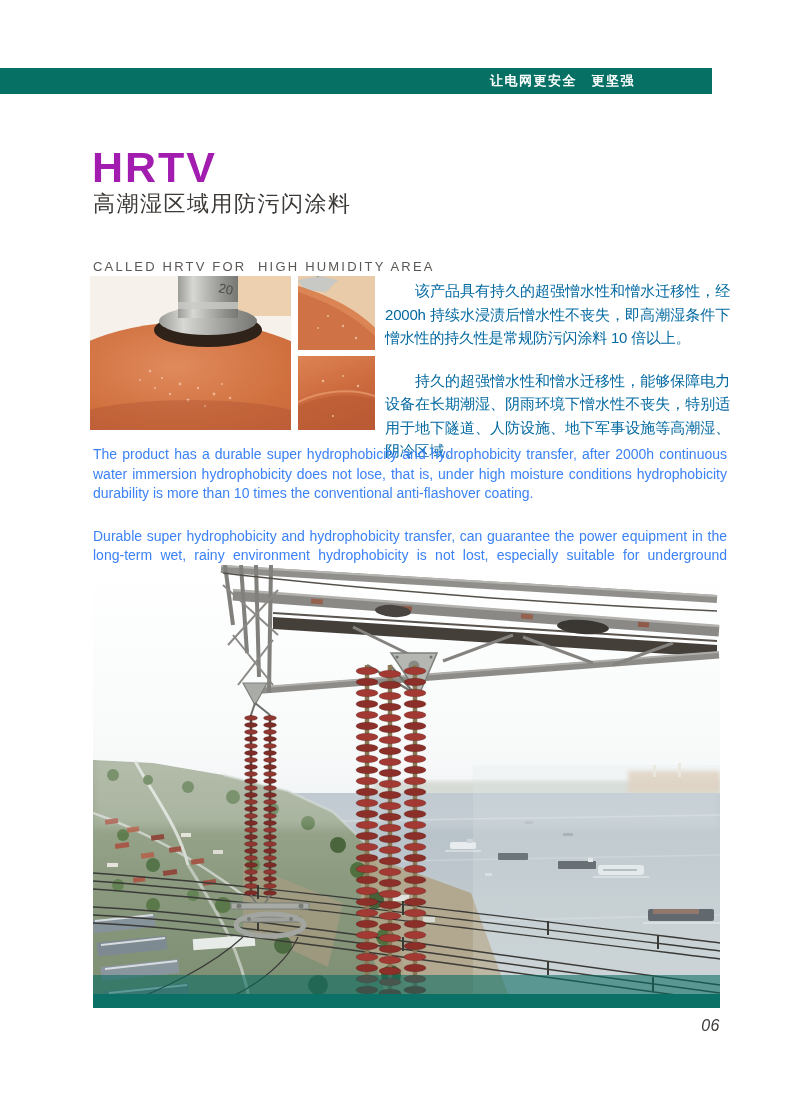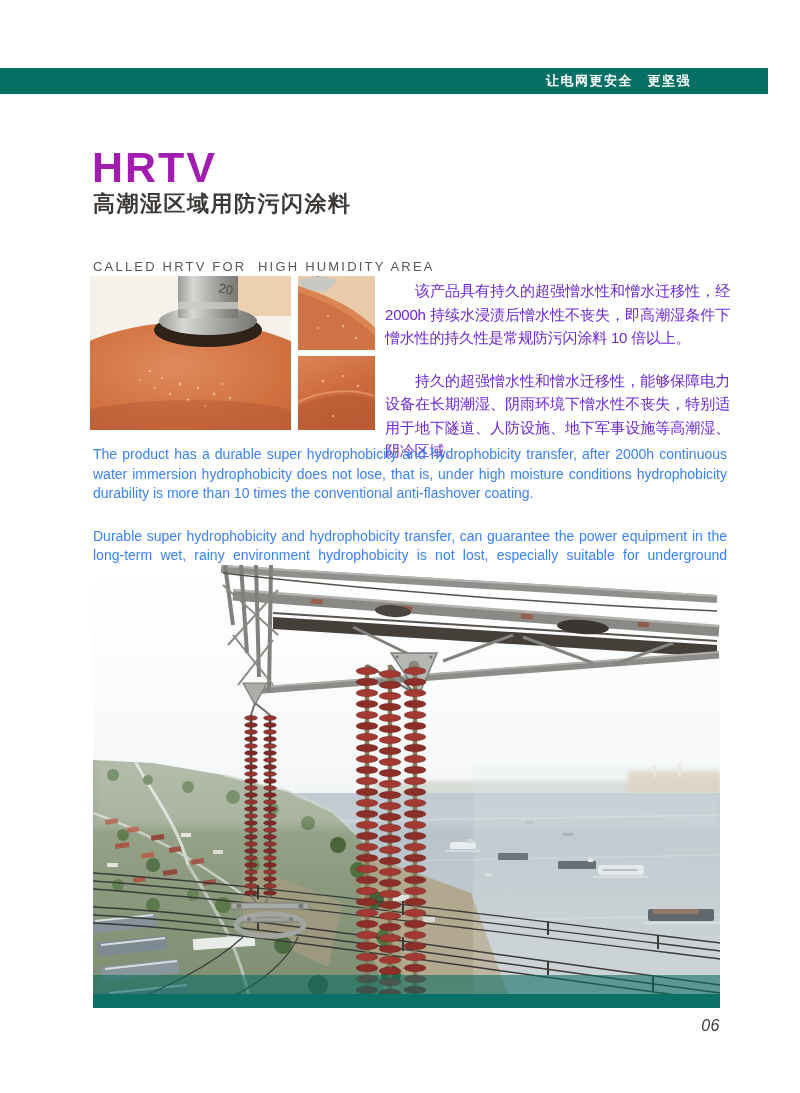--- a/index.html
+++ b/index.html
@@ -1,36 +1,36 @@
 <!DOCTYPE html>
 <html><head>
 <meta charset="utf-8">
 <style>
   html,body{margin:0;padding:0;background:#ffffff;}
   .page{
     position:relative;width:800px;height:1093px;background:#ffffff;overflow:hidden;
     font-family:"Liberation Sans","DejaVu Sans",sans-serif;
   }
   
-  .topband{position:absolute;left:0;top:68px;width:768px;height:26px;background:#077065;}
+  .topband{position:absolute;left:0;top:68px;width:712px;height:26px;background:#077065;}
   .topband .slogan{
     position:absolute;right:77px;top:0;height:26px;line-height:26px;
     color:#ffffff;font-size:13px;font-weight:bold;letter-spacing:1.5px;white-space:pre;
   }
   
   .title-en{position:absolute;left:92px;top:146px;color:#a21caf;font-size:43px;font-weight:700;letter-spacing:2px;line-height:1;}
-  .title-zh{position:absolute;left:93px;top:191px;color:#3c3936;font-size:22px;font-weight:700;letter-spacing:1.5px;line-height:1.2;}
+  .title-zh{position:absolute;left:93px;top:191px;color:#3c3936;font-size:22px;font-weight:400;letter-spacing:1.5px;line-height:1.2;}
   .subtitle{position:absolute;left:93px;top:226px;color:#5a5755;font-size:13px;letter-spacing:2.2px;line-height:16.5px;white-space:pre;}
   
   .product{position:absolute;left:90px;top:276px;width:285px;height:154px;}
   .product .main{position:absolute;left:0;top:0;width:201px;height:154px;overflow:hidden;}
   .product .d1{position:absolute;left:208px;top:0;width:77px;height:74px;overflow:hidden;}
   .product .d2{position:absolute;left:208px;top:80px;width:77px;height:74px;overflow:hidden;}
   
-  .zh-intro{position:absolute;left:385px;top:279px;width:345px;color:#6d28d9;
+  .zh-intro{position:absolute;left:385px;top:279px;width:345px;color:#0369a1;
     font-size:15px;line-height:23.5px;text-align:justify;letter-spacing:-0.2px;}
   .zh-intro p{margin:0;text-indent:2em;}
   .zh-intro p + p{margin-top:19px;}
   
   .en-intro{position:absolute;left:93px;top:445px;width:634px;color:#3b82f6;
     font-size:14px;line-height:19.5px;text-align:justify;}
   .en-intro p{margin:0;}
   .en-intro p + p{margin-top:23px;}
   
   .photo{position:absolute;left:93px;top:565px;width:627px;height:443px;overflow:hidden;}

